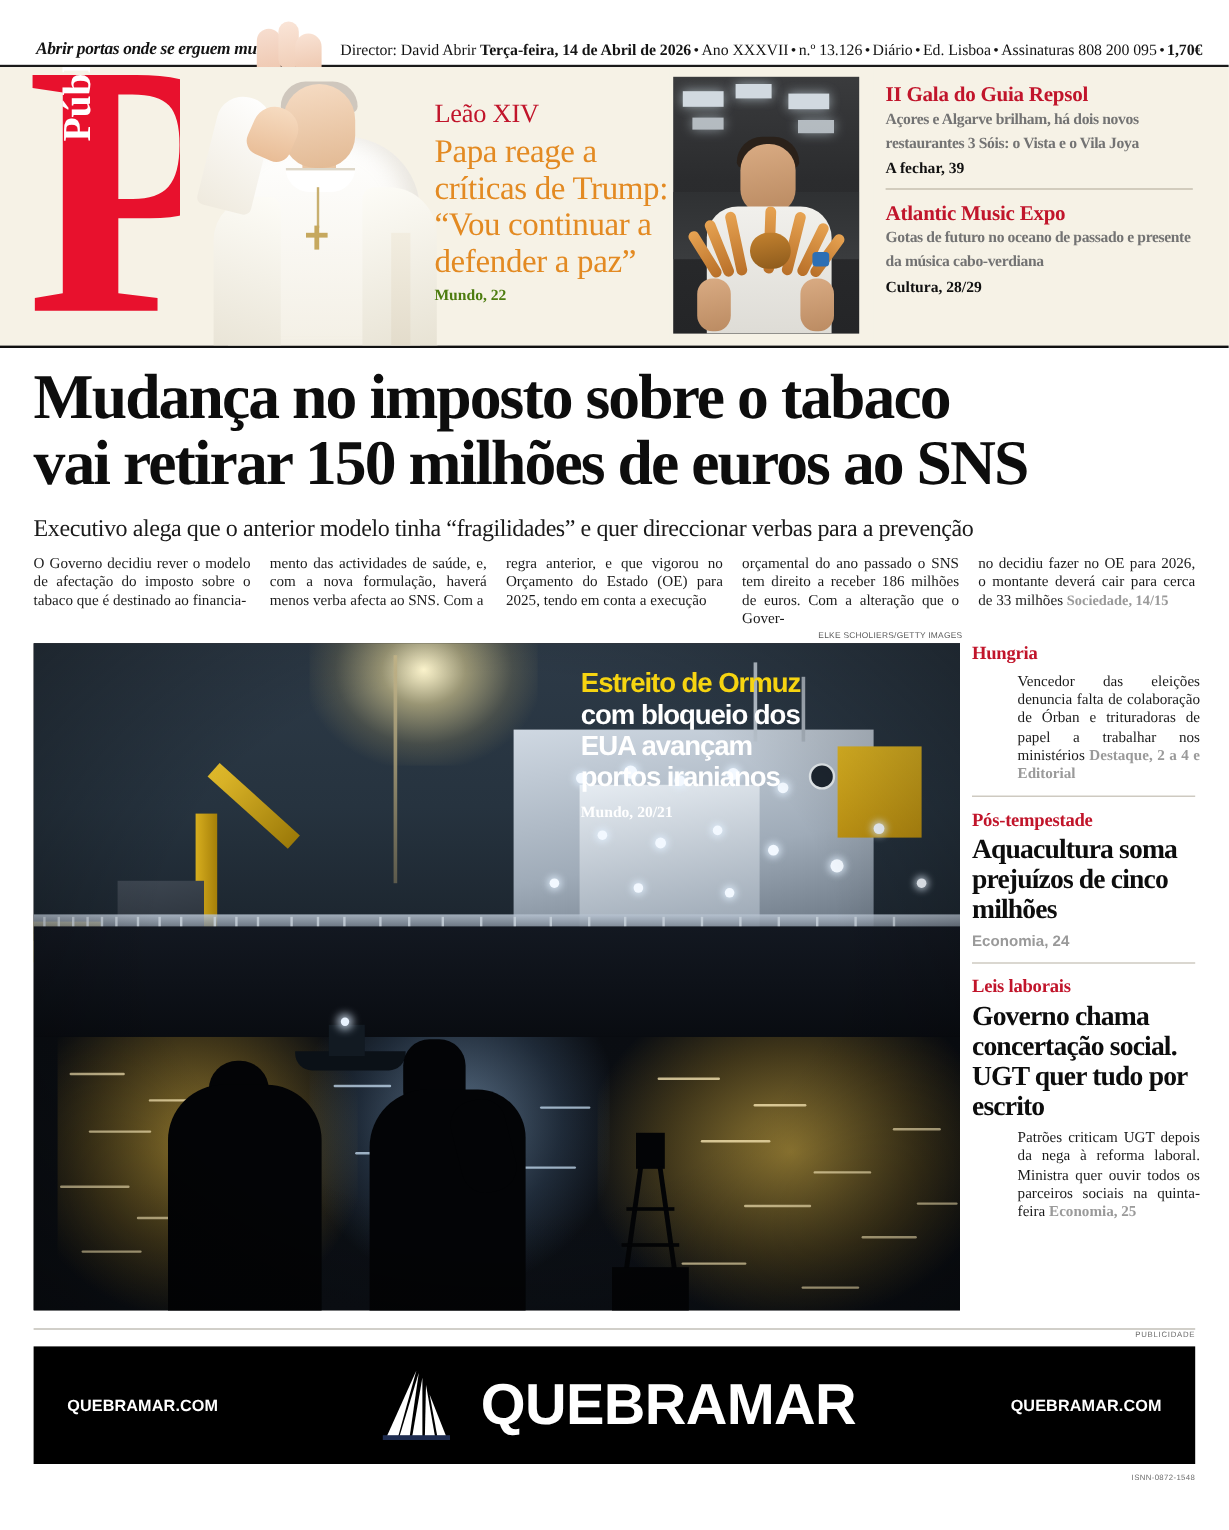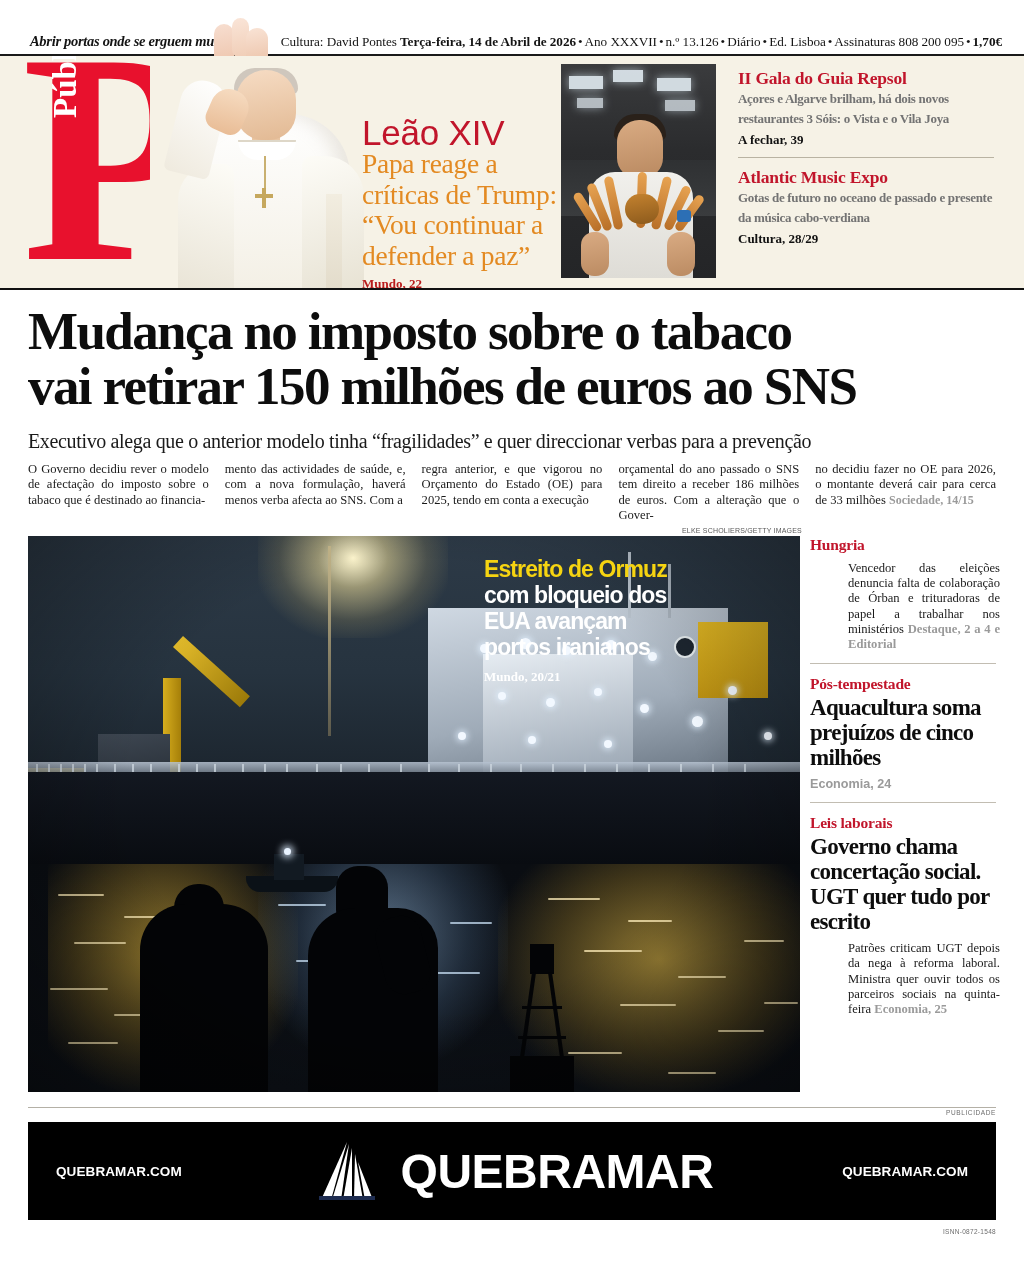--- a/index.html
+++ b/index.html
@@ -186,41 +186,40 @@
     width:16px; height:95px;
     background: linear-gradient(180deg,#f2ede0,#e3dccb);
   }
   .leao-block {
     position: absolute;
     left: 362px; top: 24px;
     width: 200px;
     z-index: 5;
   }
   .leao-kicker {
-    font-family: Liberation Sans, sans-serif;
-    font-size: 35px;
+    font-family: Liberation Serif, serif;
+    font-size: 22px;
     line-height: 30px;
     color: #c1152b;
     font-weight: normal;
     letter-spacing: -0.2px;
-    margin-top: 38px;
   }
   .leao-head {
     font-family: "Liberation Serif", serif;
     font-size: 27.5px;
     line-height: 30.5px;
     color: #e38a22;
     letter-spacing: -0.3px;
     margin-top: 1px;
   }
   .leao-ref {
     font-family: "Liberation Serif", serif;
     font-weight: bold;
     font-size: 13px;
-    color: #b91c1c;
+    color: #4d7c0f;
     margin-top: 5px;
   }
 
   
   .tb-mid {
     position: relative;
     width: 170px;
     height: 232px;
     background: #f6f2e6;
   }
@@ -678,21 +677,21 @@
 <div class="page">
 
   <div class="masthead-strip">
     <div class="slogan">Abrir portas onde se erguem muros</div>
     <div class="slogan-hand">
       <div class="h1"></div>
         <div class="h2"></div>
         <div class="h3"></div>
     </div>
     <div class="edition-line">
-      <span>Cultura: David Pontes</span>
+      <span>Director: David Abrir</span>
       <b>Terça-feira, 14 de Abril de 2026</b><span class="sep">•</span><span>Ano XXXVII</span><span class="sep">•</span><span>n.º 13.126</span><span class="sep">•</span><span>Diário</span><span class="sep">•</span><span>Ed. Lisboa</span><span class="sep">•</span><span>Assinaturas 808 200 095</span><span class="sep">•</span><b>1,70€</b>
     </div>
   </div>
 
   <div class="topband">
 
     <div class="tb-left">
       <div class="logo-p">P</div>
       <div class="logo-word">Público</div>
 

